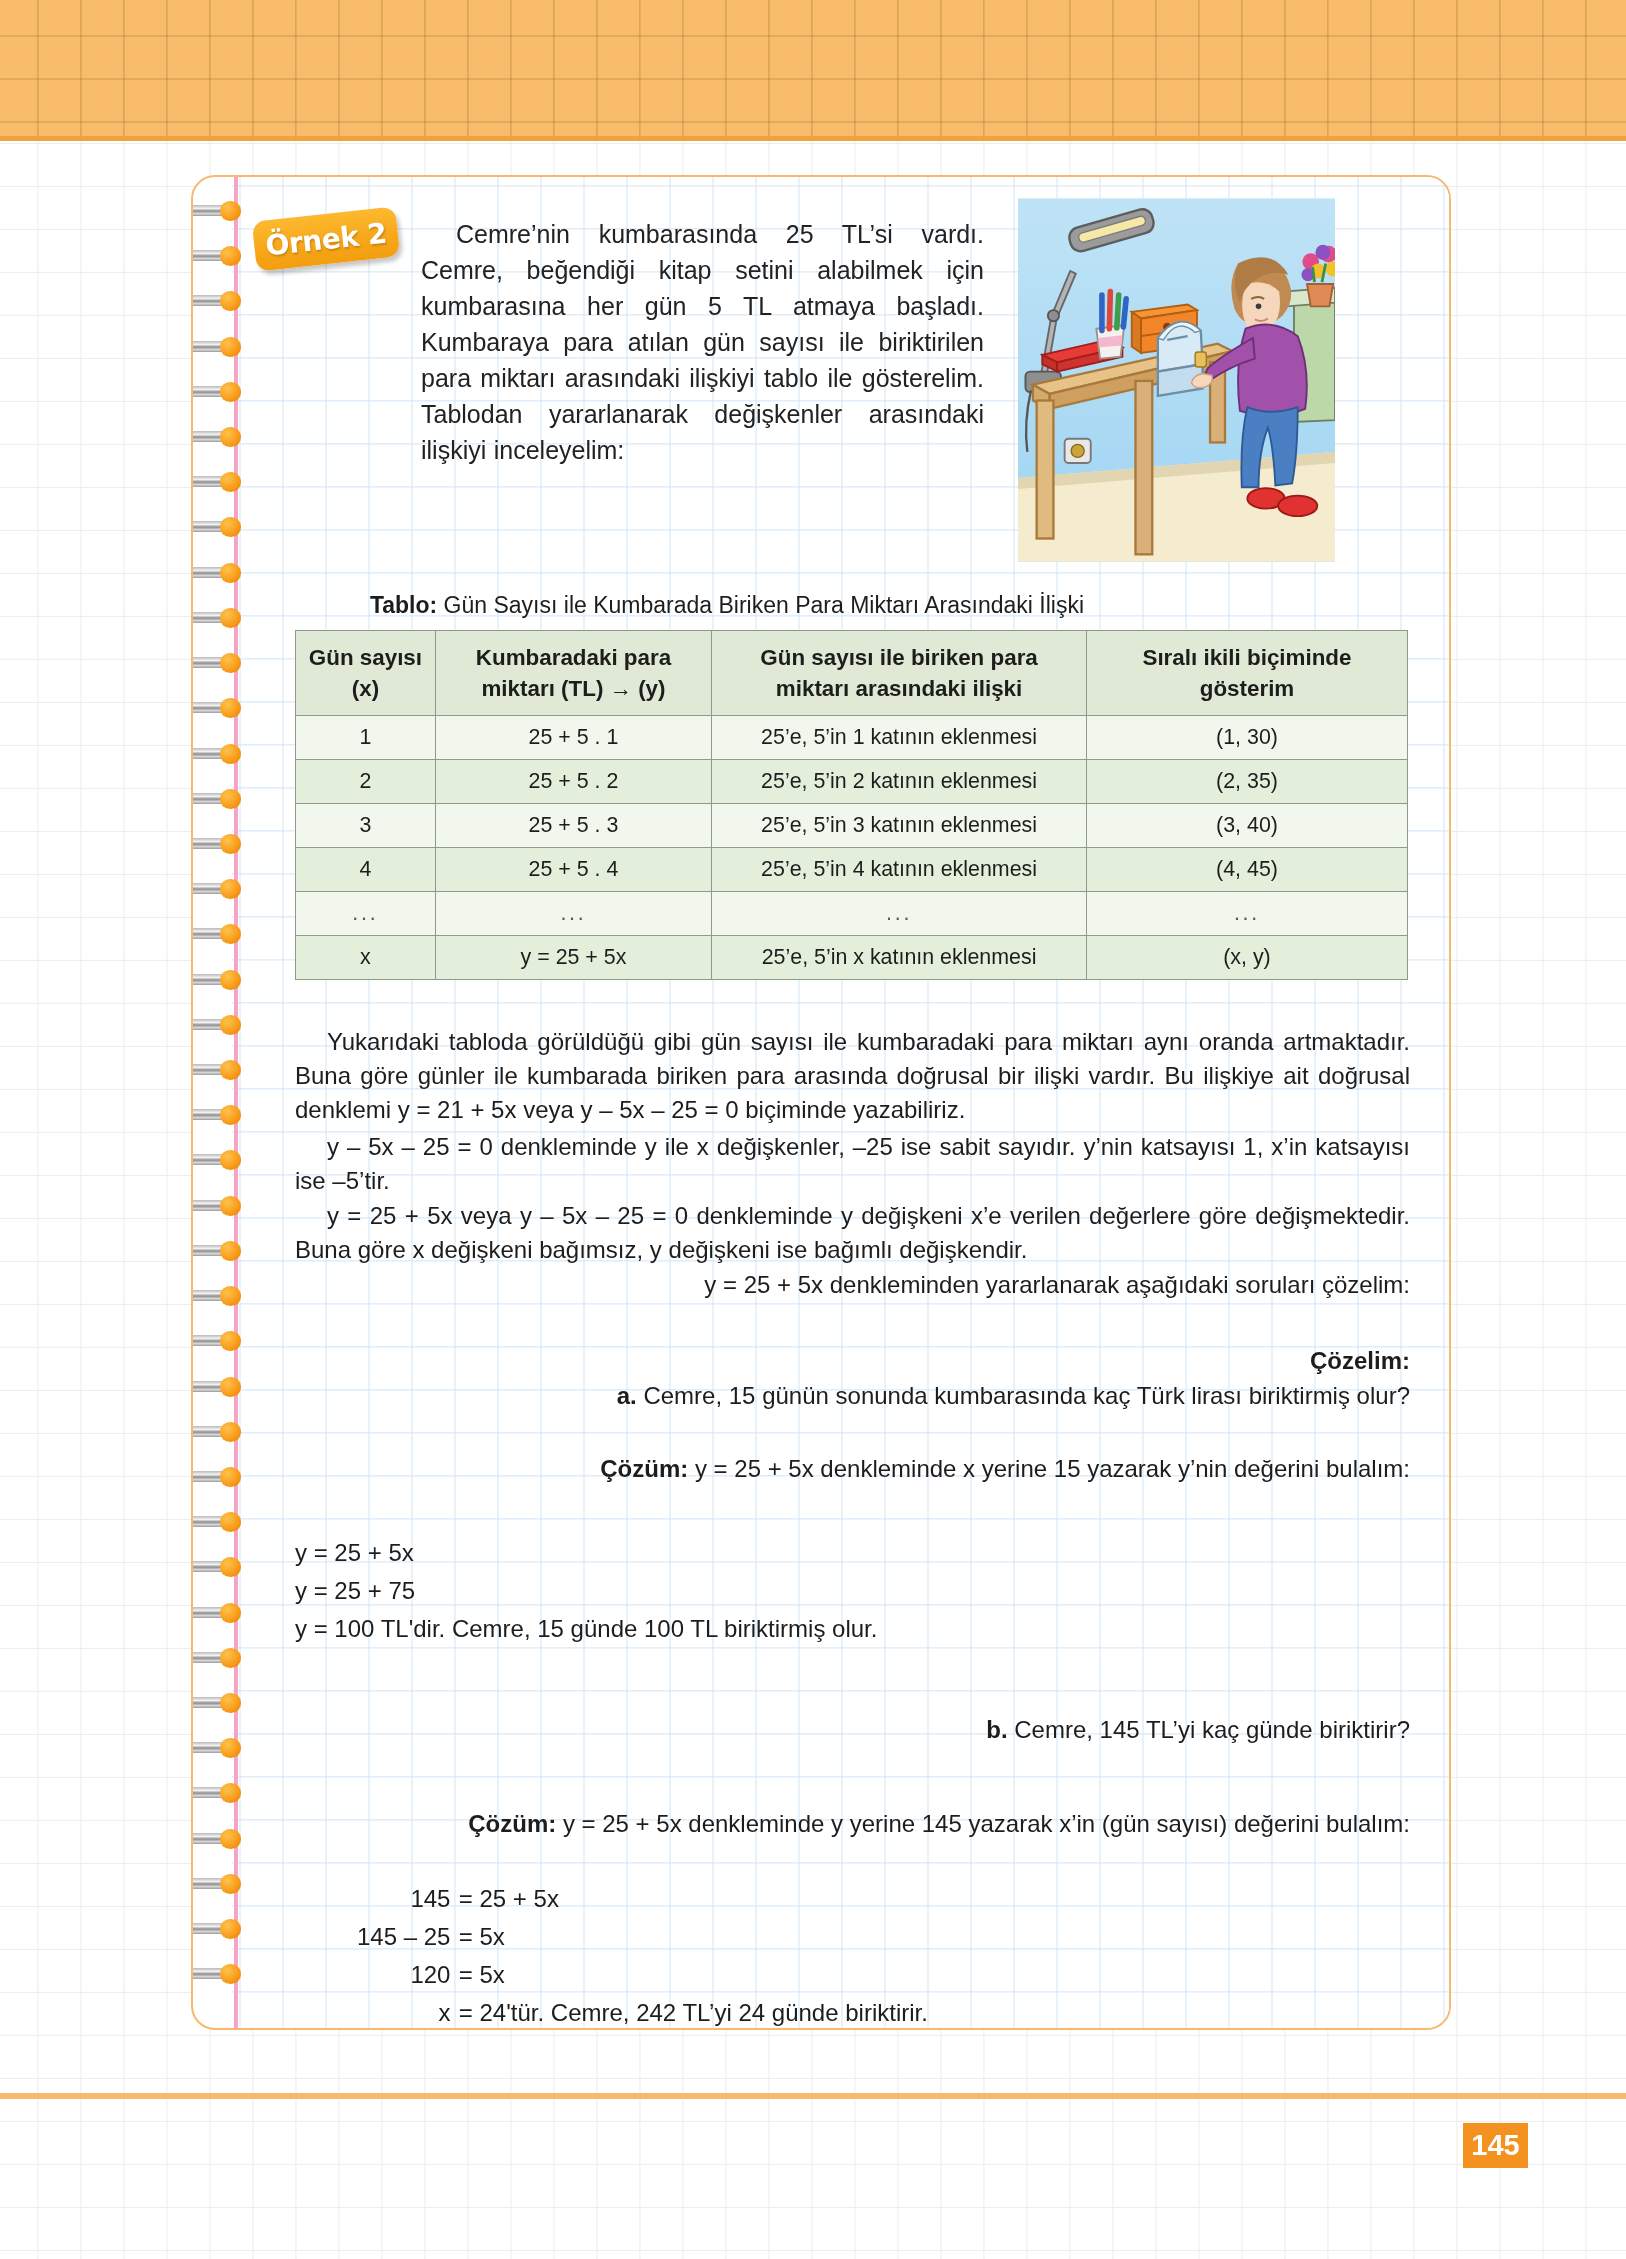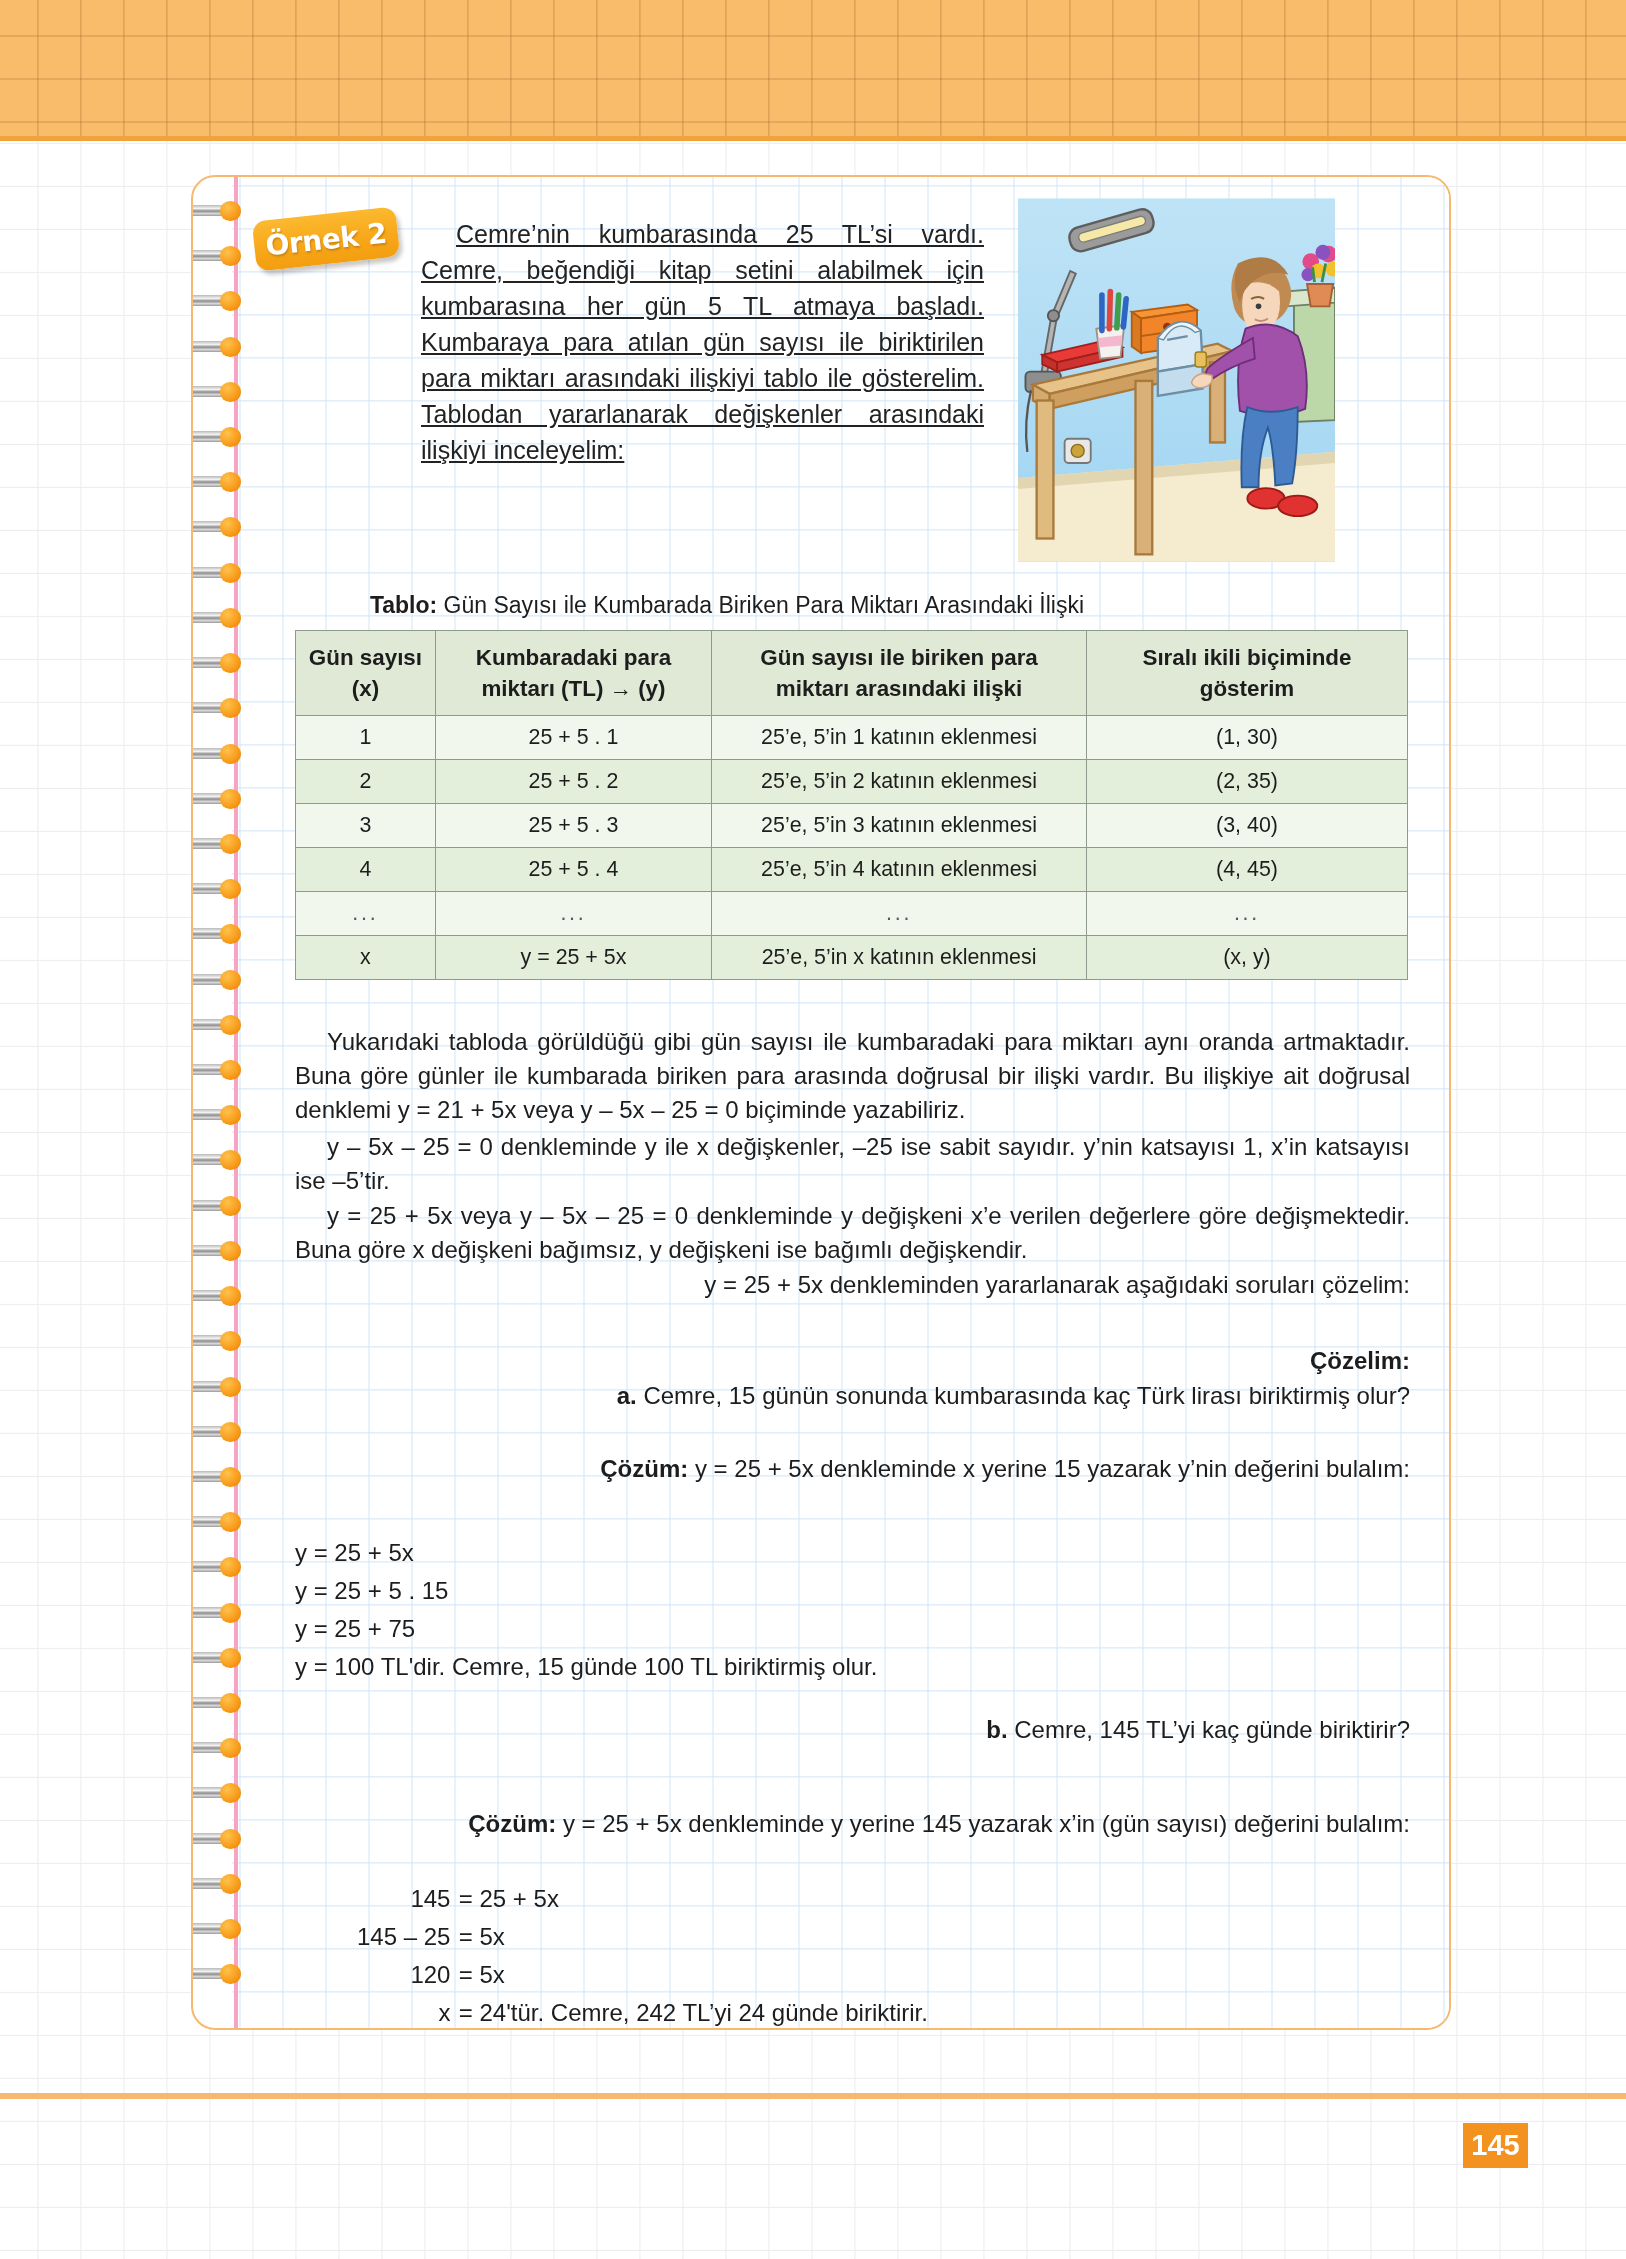--- a/index.html
+++ b/index.html
@@ -127,21 +127,20 @@
     position: absolute;
     left: 421px;
     top: 216px;
     width: 563px;
     font-size: 25px;
     line-height: 36px;
     color: #222222;
     text-align: justify;
     text-indent: 35px;
     word-spacing: 0.5px;
-    text-decoration: underline;
   }
 
   
   .illus {
     position: absolute;
     left: 1018px;
     top: 198px;
     width: 317px;
     height: 364px;
     overflow: hidden;
@@ -607,21 +606,20 @@
   <div class="body-block p-plain" style="top:1379px;">
     <span class="b">a.</span><span> Cemre, 15 günün sonunda kumbarasında kaç Türk lirası biriktirmiş olur?</span>
   </div>
 
   <div class="body-block p-plain" style="top:1452px;">
     <span class="b">Çözüm:</span><span> y = 25 + 5x denkleminde x yerine 15 yazarak y’nin değerini bulalım:</span>
   </div>
 
   <div class="body-block" style="top:1534px;">
     <div class="eq-line">y = 25 + 5x</div>
-    <div class="eq-line">y = 25 + 5 . 15</div>
     <div class="eq-line">y = 25 + 75</div>
     <div class="eq-line">y = 100 TL'dir. Cemre, 15 günde 100 TL biriktirmiş olur.</div>
   </div>
 
   <div class="body-block p-plain" style="top:1713px;">
     <span class="b">b.</span><span> Cemre, 145 TL’yi kaç günde biriktirir?</span>
   </div>
 
   <div class="body-block p-plain" style="top:1807px;">
     <span class="b">Çözüm:</span><span> y = 25 + 5x denkleminde y yerine 145 yazarak x’in (gün sayısı) değerini bulalım:</span>

